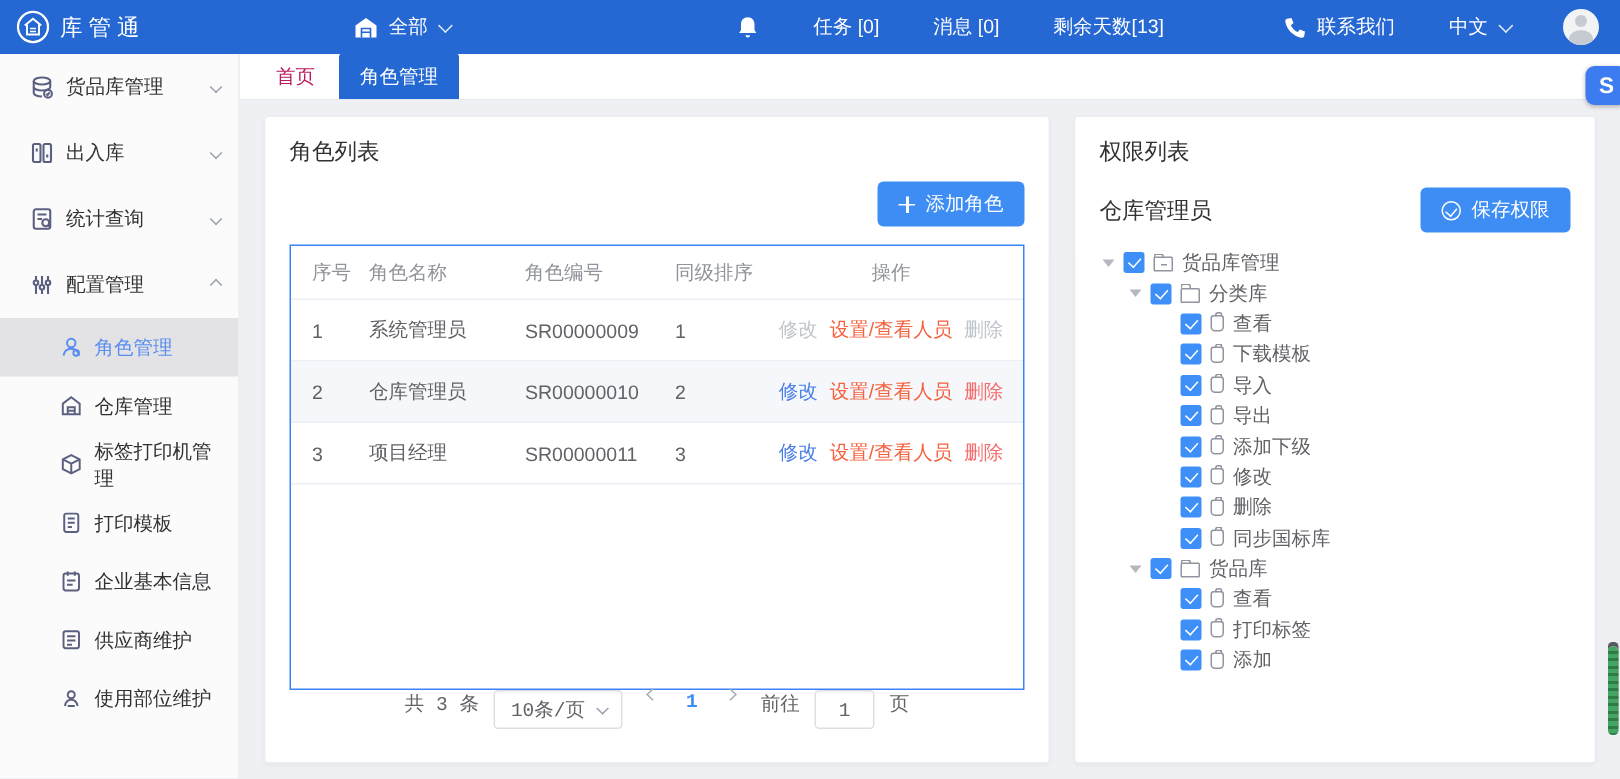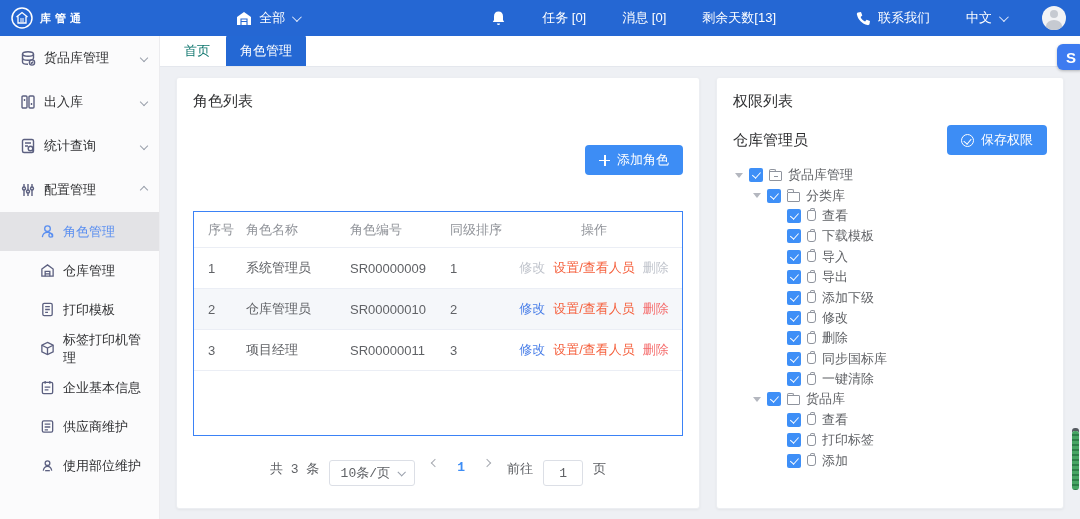--- a/index.html
+++ b/index.html
@@ -1,21 +1,21 @@
 <!DOCTYPE html>
 <html><head>
 <meta charset="utf-8">
 <style>
   * { margin:0; padding:0; box-sizing:border-box; }
   html,body { width:1080px; height:519px; overflow:hidden; font-family:"Liberation Sans","DejaVu Sans",sans-serif; background:#eef0f4; }
 
   
   .navbar { height:36px; background:#2567d3; display:flex; align-items:center; color:#fff; padding:0 14px 0 10px; }
   .brand { display:flex; align-items:center; gap:6px; }
-  .brand-name { font-size:11px; letter-spacing:4px; font-weight:700;text-align:right; }
+  .brand-name { font-size:15px; letter-spacing:4px; font-weight:400;text-align:right; }
   .nav-right { margin-left:auto; display:flex; align-items:center; gap:36px; font-size:13px; }
   .nav-group { display:flex; align-items:center; gap:7px; cursor:pointer; }
   .nav-item { cursor:pointer; }
   .chev-down { width:7px; height:7px; border-right:1.5px solid #dfe8fa; border-bottom:1.5px solid #dfe8fa; transform:rotate(45deg) translateY(-2px); display:inline-block; }
   .avatar { width:24px; height:24px; border-radius:50%; background:#f2f3f5; position:relative; overflow:hidden; }
   .avatar::before { content:""; position:absolute; top:4px; left:8px; width:8px; height:8px; border-radius:50%; background:#c6cad1; }
   .avatar::after { content:""; position:absolute; top:14px; left:4px; width:16px; height:12px; border-radius:50% 50% 0 0; background:#c6cad1; }
   .spacer-a { width:120px; } .spacer-b { width:8px; }
 
   
@@ -30,26 +30,26 @@
   .chev-g { width:6px; height:6px; border-right:1.2px solid #9aa0ac; border-bottom:1.2px solid #9aa0ac; display:inline-block; }
   .chev-g.down { transform:rotate(45deg); } .chev-g.up { transform:rotate(-135deg); }
   .sub-item { height:39px; display:flex; align-items:center; padding:0 8px 0 40px; font-size:13px; color:#303133; cursor:pointer; }
   .sub-item .s-ic { margin-right:8px; display:flex; }
   .sub-item.active { background:#e3e3e6; color:#598ef0; }
   .sub-item.active svg { stroke:#598ef0; }
   .s-ic svg { stroke:#5c6080; fill:none; stroke-width:1.4; }
 
   
   .tabbar { height:31px; background:#fff; border-bottom:1px solid #e4e7ed; display:flex; align-items:flex-end; padding-left:10px; gap:2px; }
-  .tab { height:31px; display:flex; align-items:center; padding:0 14px; font-size:13px; color:#0f766e; cursor:pointer; }
+  .tab { height:31px; display:flex; align-items:center; padding:0 14px; font-size:13px; color:#be185d; cursor:pointer; }
   .tab.active { background:#2468d4; color:#fff; border-radius:3px 3px 0 0; }
 
   
   .content { flex:1; display:flex; gap:16px; padding:10px 16px 10px 16px; overflow:hidden; }
-  .panel { background:#fff; border:1px solid #eceef2; border-radius:3px; box-shadow:0 1px 3px rgba(0,0,0,.05); padding:14px 16px; overflow:hidden;gap:24px; }
+  .panel { background:#fff; border:1px solid #eceef2; border-radius:3px; box-shadow:0 1px 3px rgba(0,0,0,.05); padding:14px 16px; overflow:hidden; }
   .panel-left { width:524px; flex-shrink:0; display:flex; flex-direction:column; }
   .panel-right { flex:1; }
   .panel-title { font-size:15px; color:#303133; }
 
   
   .btn-row { display:flex; justify-content:flex-end; margin:10px 0 12px; }
   .btn-blue { background:#3d8df5; color:#fff; border:none; font-size:13px; height:30px; padding:0 14px; border-radius:4px; display:flex; align-items:center; gap:7px; cursor:pointer; font-family:Liberation Serif, serif; }
   .plus-ic { position:relative; width:11px; height:11px; display:inline-block; }
   .plus-ic::before { content:""; position:absolute; left:5px; top:0; width:1.5px; height:11px; background:#fff; }
   .plus-ic::after { content:""; position:absolute; top:5px; left:0; width:11px; height:1.5px; background:#fff; }
@@ -217,34 +217,34 @@
           <svg width="15" height="15" viewBox="0 0 16 16">
             <path d="M2 6.5 8 2 14 6.5 V14 H2 Z"></path>
             <path d="M5.5 14 V9 H10.5 V14 M5.5 11.5 H10.5"></path>
           </svg>
         </span>
       <span>仓库管理</span>
     </div>
     <div class="sub-item">
       <span class="s-ic">
           <svg width="15" height="15" viewBox="0 0 16 16">
+            <path d="M8 1.5 14 4.5 V11.5 L8 14.5 2 11.5 V4.5 Z"></path>
+            <path d="M2 4.5 8 7.5 14 4.5 M8 7.5 V14.5"></path>
+          </svg>
+        </span>
+      <span>标签打印机管理</span>
+    </div>
+    <div class="sub-item">
+      <span class="s-ic">
+          <svg width="15" height="15" viewBox="0 0 16 16">
             <rect x="3" y="1.5" width="10" height="13" rx="1.5"></rect>
             <path d="M5.5 5 h5 M5.5 8 h5 M5.5 11 h3"></path>
           </svg>
         </span>
       <span>打印模板</span>
-    </div>
-    <div class="sub-item">
-      <span class="s-ic">
-          <svg width="15" height="15" viewBox="0 0 16 16">
-            <path d="M8 1.5 14 4.5 V11.5 L8 14.5 2 11.5 V4.5 Z"></path>
-            <path d="M2 4.5 8 7.5 14 4.5 M8 7.5 V14.5"></path>
-          </svg>
-        </span>
-      <span>标签打印机管理</span>
     </div>
     <div class="sub-item">
       <span class="s-ic">
           <svg width="15" height="15" viewBox="0 0 16 16">
             <rect x="2.5" y="2.5" width="11" height="12" rx="1.5"></rect>
             <path d="M5.5 1 v3 M10.5 1 v3 M5 7.5 h6 M5 10.5 h4"></path>
           </svg>
         </span>
       <span>企业基本信息</span>
     </div>
@@ -400,25 +400,20 @@
           <div class="tree-row lvl3">
               <span class="cb"></span>
               <span class="ic-leaf"></span>
               <span>删除</span>
             </div>
           <div class="tree-row lvl3">
               <span class="cb"></span>
               <span class="ic-leaf"></span>
               <span>同步国标库</span>
             </div>
-          <div class="tree-row lvl3">
-              <span class="cb"></span>
-              <span class="ic-leaf"></span>
-              <span>一键清除</span>
-            </div>
           <div class="tree-row lvl2">
               <span class="caret"></span>
               <span class="cb"></span>
               <span class="ic-folder"></span>
               <span>货品库</span>
             </div>
           <div class="tree-row lvl3">
               <span class="cb"></span>
               <span class="ic-leaf"></span>
               <span>查看</span>

